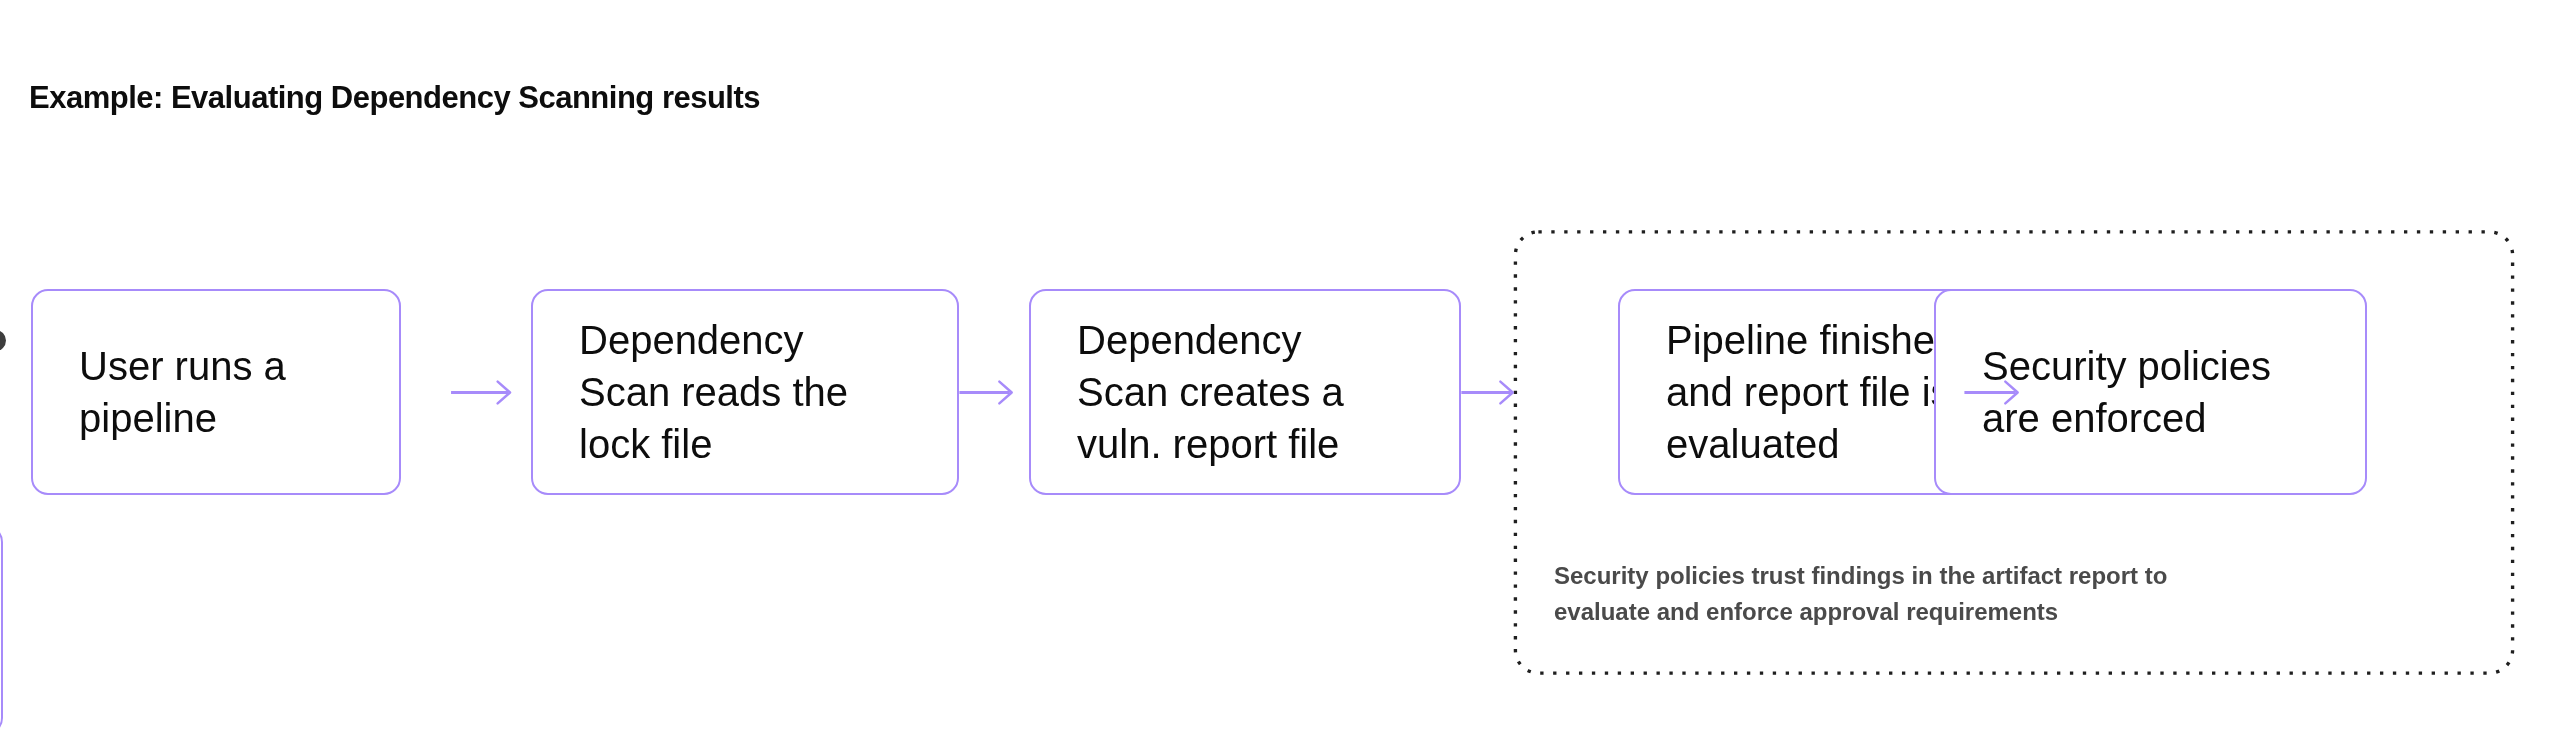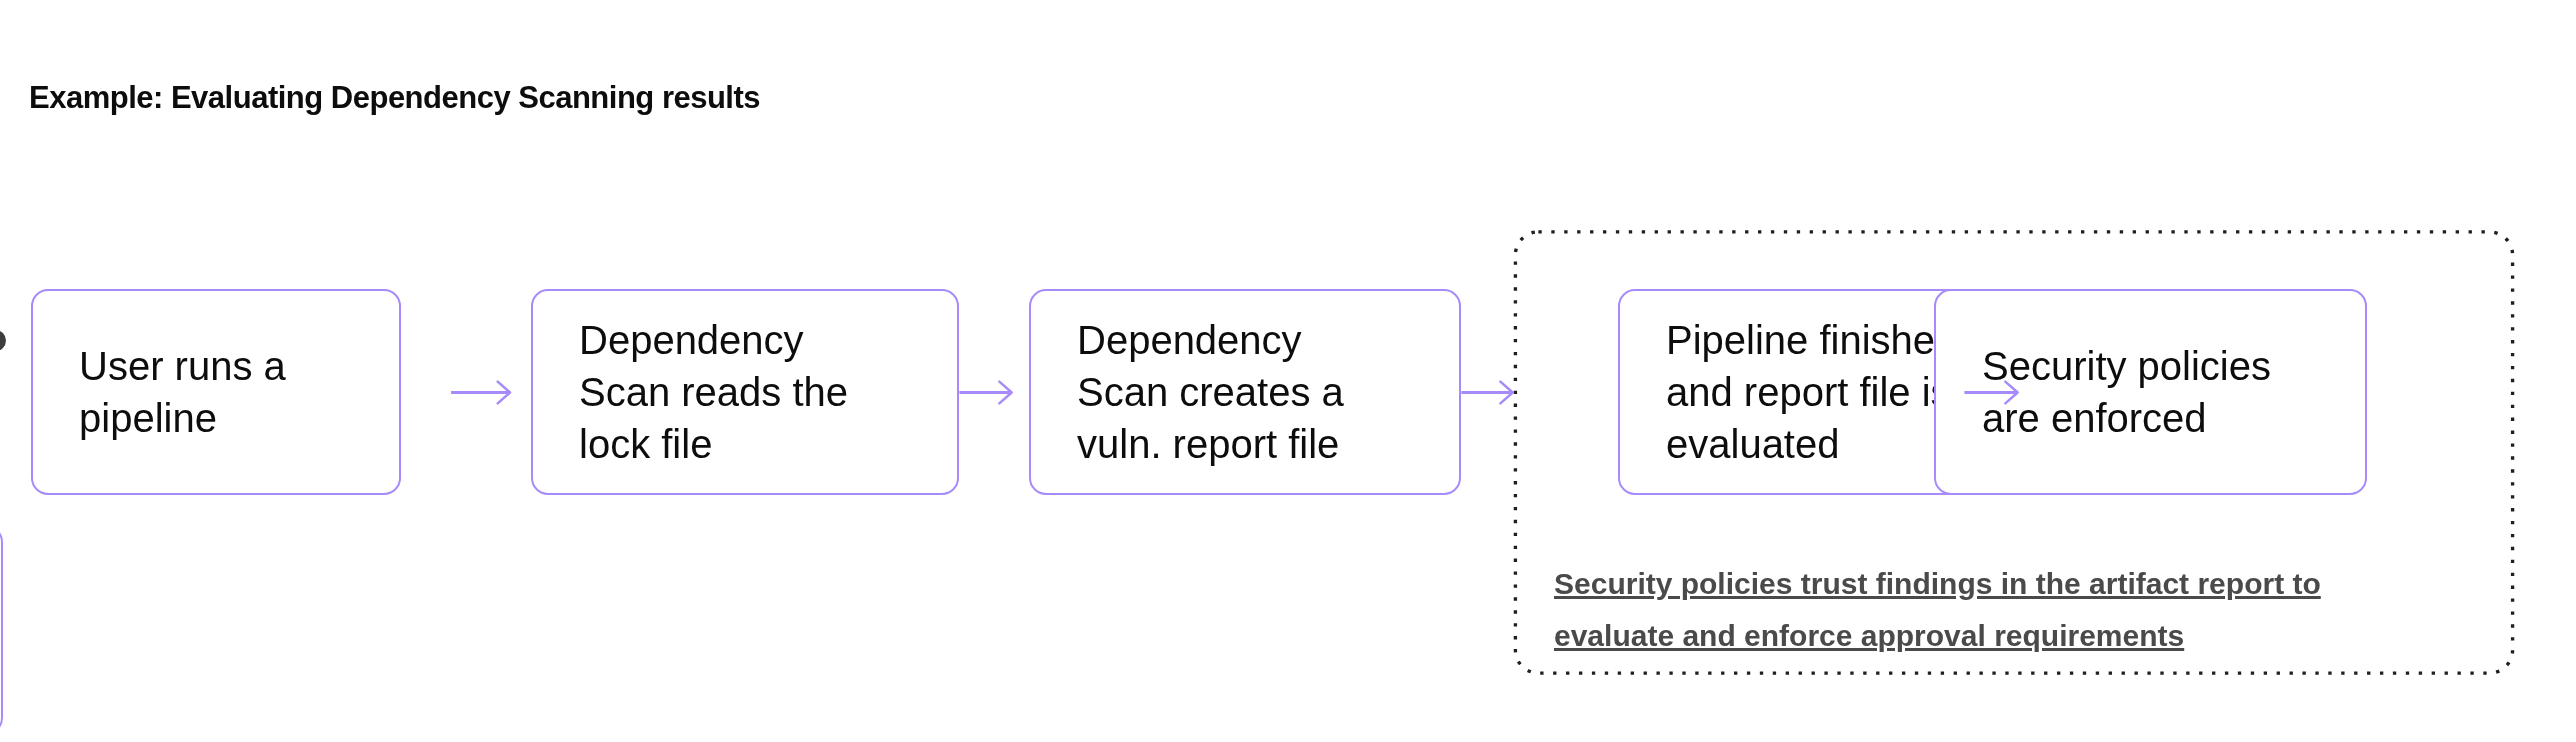--- a/index.html
+++ b/index.html
@@ -58,26 +58,25 @@
   .arrow4 { left: 1964px; width: 56px; }
   .group-rect {
     position: absolute;
     left: 1513px; top: 230px;
     width: 1002px; height: 445px;
   }
   .group-caption {
     position: absolute;
     left: 1554px; top: 558px;
     width: 939px;
-    font-size: 30px;
-    line-height: 52px;
+    font-size: 24px;
+    line-height: 36px;
     font-weight: 700;
     color: var(--caption, #4a4a4a);
     white-space: pre-line;
-    text-decoration: underline;
   }
   
   .edge-circle {
     position: absolute;
     left: -15.3px; top: 330px;
     width: 21px; height: 21px;
     border-radius: 50%;
     background: #3d3d3d;
   }
   .edge-box {

